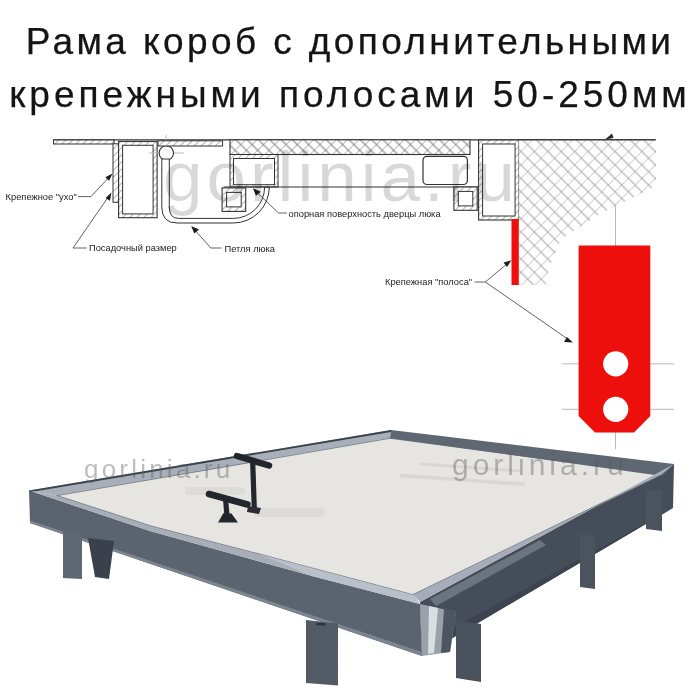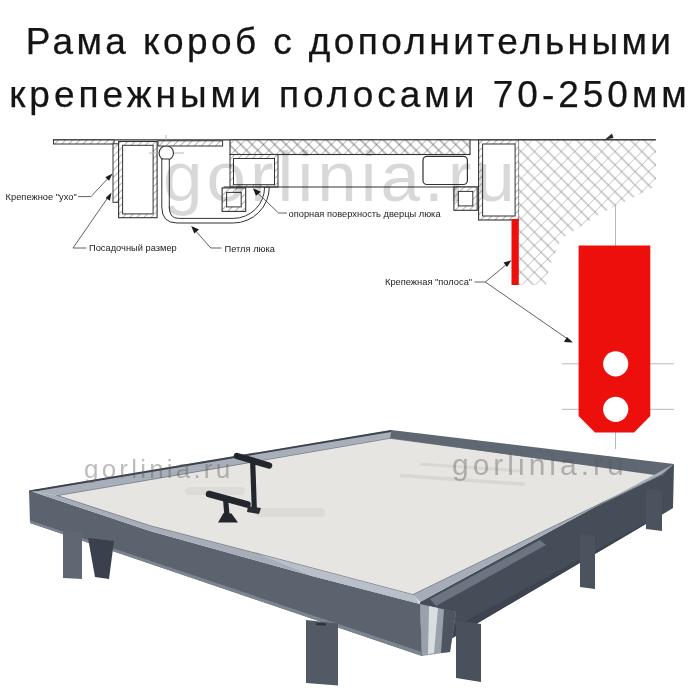--- a/index.html
+++ b/index.html
@@ -7,21 +7,21 @@
 .tl{position:absolute;width:700px;text-align:center;font-size:37px;color:#141414;-webkit-text-stroke:0.25px #141414;}
 #t1{top:21px;letter-spacing:3.4px;}
 #t2{top:74px;letter-spacing:4.0px;}
 svg{position:absolute;left:0;top:0;}
 </style>
 </head>
 <body>
 
 <div class="tl" id="t1">Рама короб с дополнительными</div>
 
-<div class="tl" id="t2">крепежными полосами 70-250мм</div>
+<div class="tl" id="t2">крепежными полосами 50-250мм</div>
 <svg width="700" height="700" viewBox="0 0 700 700">
 <defs>
 <pattern id="h1" width="5" height="5" patternUnits="userSpaceOnUse" patternTransform="rotate(45)">
   <rect width="5" height="5" fill="#ffffff"></rect>
   <line x1="0" y1="0" x2="0" y2="5" stroke="#5a5a5a" stroke-width="0.9"></line>
 </pattern>
 <pattern id="x1" width="8" height="8" patternUnits="userSpaceOnUse" patternTransform="rotate(45)">
   <rect width="8" height="8" fill="#ffffff"></rect>
   <line x1="0" y1="0" x2="0" y2="8" stroke="#606060" stroke-width="0.85"></line>
   <line x1="0" y1="4" x2="8" y2="4" stroke="#606060" stroke-width="0.85"></line>

